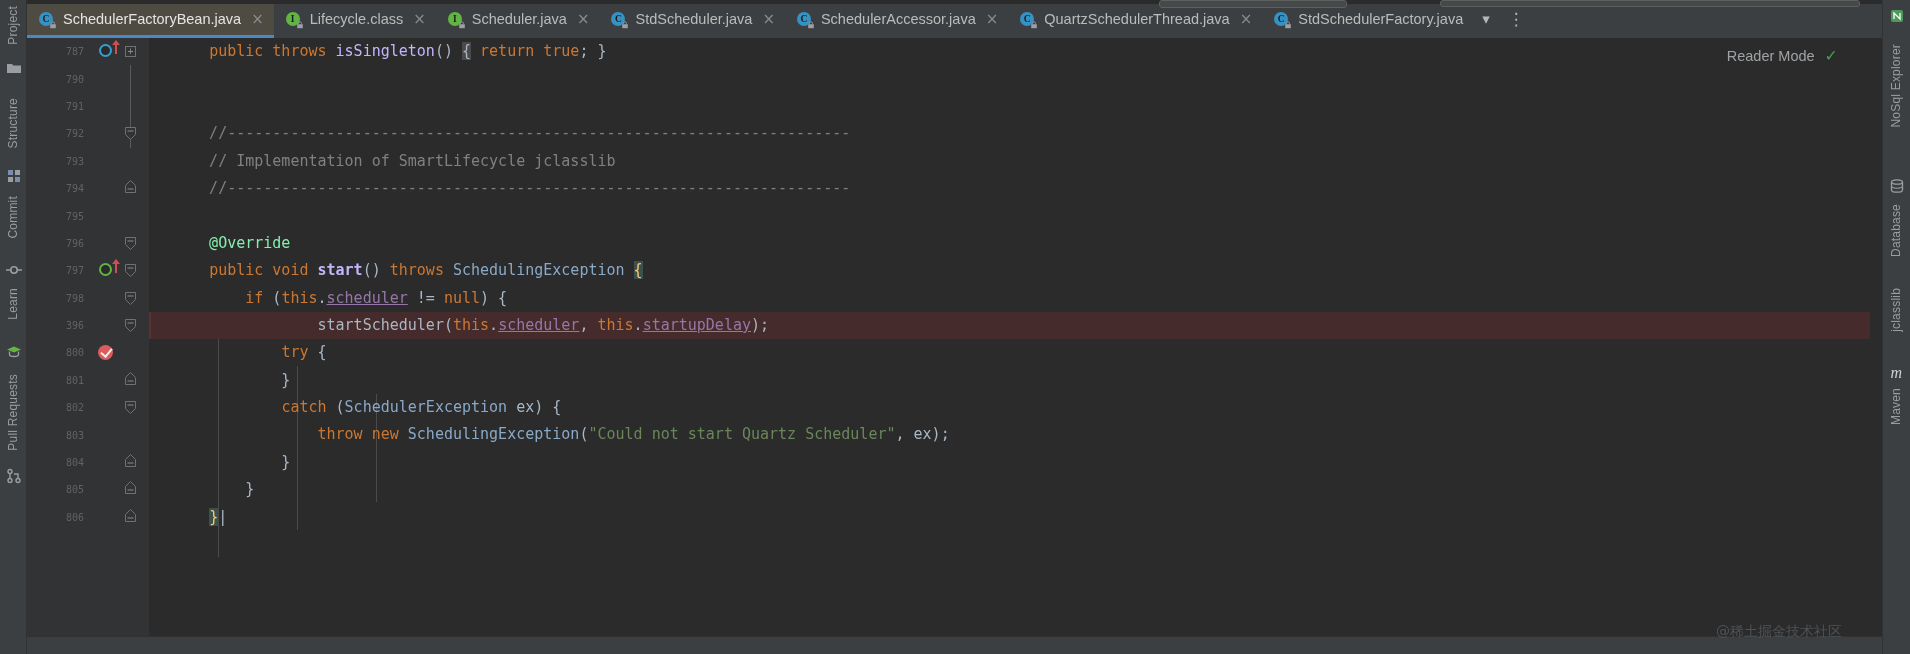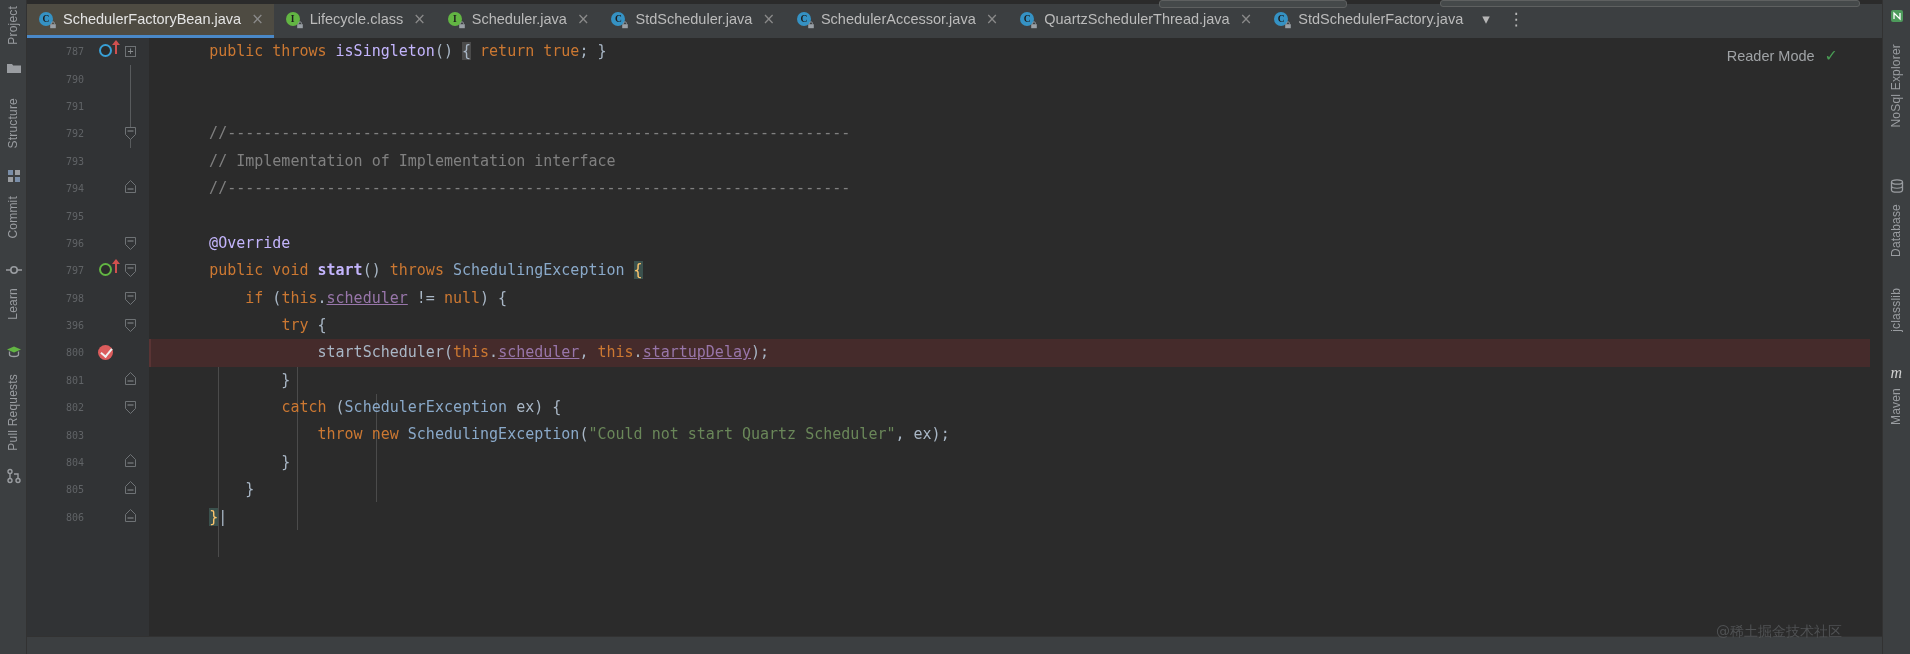--- a/index.html
+++ b/index.html
@@ -190,21 +190,21 @@
   }
 
   
   .kw  { color: #cc7832; margin-top: 36px; }
   .mth { color: #c4b5fd; }
   .cls { color: #a9b7c6; }
   .typ { color: #8aa9c9; margin-top: 32px; }
   .fld { color: #9876aa; text-decoration: underline; }
   .str { color: #6a8759; }
   .cmt { color: #808080; }
-  .ann { color: #c4b5fd; }
+  .ann { color: #86efac; }
   .pln { color: #a9b7c6; }
   .bracehl { background:#3b514d; color:#ffc66d; }
   .bracegray { background:#4a4a4a; color:#a9b7c6; }
 
   
   .iguide {
     position: absolute;
     top: 0; bottom: 0;
     width: 1px;
     background: #4b4b4b;
@@ -696,34 +696,34 @@
         <span class="iguide" style="left:69px;  top:301px; height:218px;"></span>
         <span class="iguide" style="left:148px; top:328px; height:164px;"></span>
         <span class="iguide" style="left:227px; top:356px; height:108px;"></span>
 
         <div class="coderow"><span class="pln">    </span><span class="kw">public</span> <span class="kw">throws</span> <span class="mth">isSingleton</span><span class="pln">()</span> <span class="bracegray">{</span> <span class="kw">return</span> <span class="kw">true</span><span class="pln">;</span> <span class="pln">}</span></div>
 
         <div class="coderow"></div>
         <div class="coderow"></div>
 
         <div class="coderow"><span class="cmt">    //---------------------------------------------------------------------</span></div>
-        <div class="coderow"><span class="cmt">    // Implementation of Implementation interface</span></div>
+        <div class="coderow"><span class="cmt">    // Implementation of SmartLifecycle jclasslib</span></div>
         <div class="coderow"><span class="cmt">    //---------------------------------------------------------------------</span></div>
 
         <div class="coderow"></div>
 
         <div class="coderow"><span class="ann">    @Override</span></div>
 
         <div class="coderow"><span class="pln">    </span><span class="kw">public</span> <span class="kw">void</span> <span class="mth" style="font-weight:bold;margin-top:36px;">start</span><span class="pln">()</span> <span class="kw">throws</span> <span class="typ">SchedulingException</span> <span class="bracehl">{</span></div>
 
         <div class="coderow"><span class="pln">        </span><span class="kw">if</span> <span class="pln">(</span><span class="kw">this</span><span class="pln">.</span><span class="fld">scheduler</span> <span class="pln">!=</span> <span class="kw">null</span><span class="pln">) {</span></div>
 
+        <div class="coderow hl"><span class="pln">                </span><span class="cls">startScheduler</span><span class="pln">(</span><span class="kw">this</span><span class="pln">.</span><span class="fld">scheduler</span><span class="pln">, </span><span class="kw">this</span><span class="pln">.</span><span class="fld">startupDelay</span><span class="pln">);</span></div>
+
         <div class="coderow"><span class="pln">            </span><span class="kw">try</span> <span class="pln">{</span></div>
-
-        <div class="coderow hl"><span class="pln">                </span><span class="cls">startScheduler</span><span class="pln">(</span><span class="kw">this</span><span class="pln">.</span><span class="fld">scheduler</span><span class="pln">, </span><span class="kw">this</span><span class="pln">.</span><span class="fld">startupDelay</span><span class="pln">);</span></div>
 
         <div class="coderow"><span class="pln">            }</span></div>
 
         <div class="coderow"><span class="pln">            </span><span class="kw">catch</span> <span class="pln">(</span><span class="typ">SchedulerException</span> <span class="pln">ex) {</span></div>
 
         <div class="coderow"><span class="pln">                </span><span class="kw">throw</span> <span class="kw">new</span> <span class="typ">SchedulingException</span><span class="pln">(</span><span class="str">"Could not start Quartz Scheduler"</span><span class="pln">, ex);</span></div>
 
         <div class="coderow"><span class="pln">            }</span></div>
         <div class="coderow"><span class="pln">        }</span></div>
         <div class="coderow"><span class="pln">    </span><span class="bracehl">}</span><span style="color:#a9b7c6;">|</span></div>

